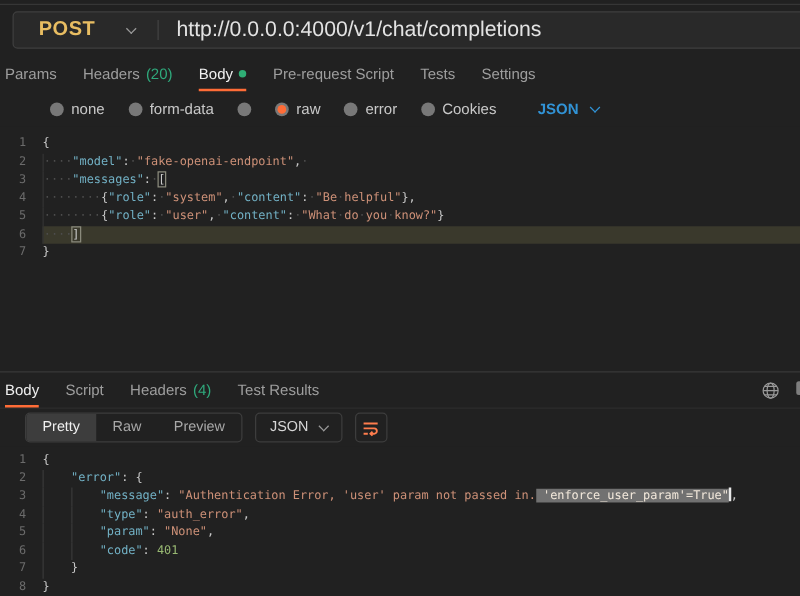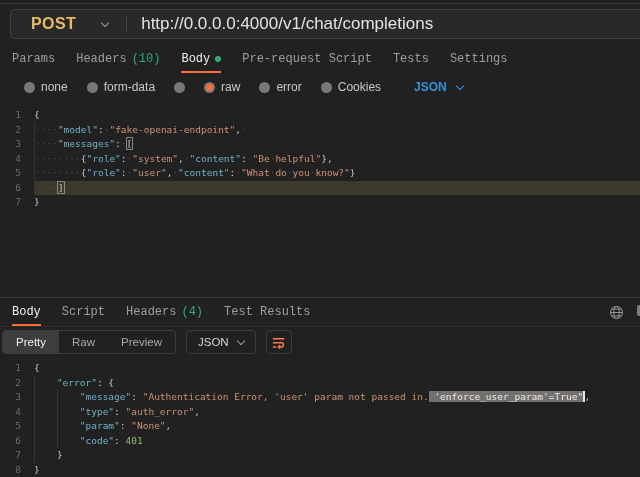--- a/index.html
+++ b/index.html
@@ -17,29 +17,29 @@
   .url-bar{position:absolute;left:10px;right:-4px;top:5px;height:30px;background:#292929;
     border:1px solid #3f3f3f;border-radius:4px;display:flex;align-items:center;}
   .method{color:var(--yellow);font-weight:bold;font-size:16px;letter-spacing:.4px;padding-left:20px;}
   .chev{width:6px;height:6px;border-right:1.5px solid #9a9a9a;border-bottom:1.5px solid #9a9a9a;
     transform:rotate(45deg);display:inline-block;margin-top:-3px;}
   .method-chev{margin-left:26px;}
   .vdiv{width:1px;height:16px;background:#424242;margin:0 14px 0 18px;}
   .url{color:#e3e3e3;font-size:17px;}
 
   
-  .tabs{display:flex;align-items:flex-start;gap:21px;padding-left:12px;height:28px;font-size:12px;font-family:Liberation Mono, monospace;}
+  .tabs{display:flex;align-items:flex-start;gap:21px;padding-left:4px;height:28px;font-size:12px;}
   .tab{position:relative;color:var(--tab);height:100%;display:flex;align-items:center;gap:5px;cursor:default;}
   .tab.active .tab-label{color:var(--tab-active);}
   .tab-count{color:var(--green);}
   .tab-dot{width:6px;height:6px;border-radius:50%;background:#2fae75;display:inline-block;}
   .tab-underline{position:absolute;left:0;right:0;bottom:0;height:2px;background:var(--accent);}
 
   
-  .radio-row{display:flex;align-items:center;gap:19px;padding-left:24px;height:28px;font-size:12px;}
+  .radio-row{display:flex;align-items:center;gap:19px;padding-left:40px;height:28px;font-size:12px;}
   .radio-item{display:flex;align-items:center;gap:6px;}
   .radio{width:11px;height:11px;border-radius:50%;background:#787878;position:relative;flex:none;}
   .radio.selected::after{content:'';position:absolute;left:2px;top:2px;width:7px;height:7px;
     border-radius:50%;background:var(--accent);}
   .radio-label{color:#c9c9c9;}
   .lang-select{display:flex;align-items:center;gap:10px;color:var(--blue);font-weight:bold;
     font-size:12px;margin-left:14px;}
   .lang-select .chev{border-color:var(--blue);}
 
   
@@ -61,21 +61,21 @@
   .t-cur{display:inline-block;width:1.5px;height:11px;background:#e9e9e9;vertical-align:-2px;}
 
   
   .resp-header{position:relative;border-top:1px solid #383838;border-bottom:1px solid #2c2c2c;}
   .globe-btn{position:absolute;right:16px;top:6px;width:16px;height:16px;display:flex;
     align-items:center;justify-content:center;}
   .edge-sliver{position:absolute;right:-2px;top:7px;width:5px;height:11px;background:#8e8e8e;
     border-radius:2px 0 0 2px;opacity:.85;}
 
   
-  .resp-toolbar{display:flex;align-items:center;height:30px;padding-left:2px;gap:10px;}
+  .resp-toolbar{display:flex;align-items:center;height:30px;padding-left:20px;gap:10px;}
   .seg-group{display:flex;border:1px solid var(--border);border-radius:4px;overflow:hidden;height:24px;}
   .seg{padding:0 13px;line-height:22px;font-size:11.5px;color:#a8a8a8;}
   .seg.active{background:#3d3d3d;color:#f0f0f0;}
   .resp-lang{border:1px solid var(--border);border-radius:4px;height:24px;display:flex;align-items:center;
     gap:9px;padding:0 11px;font-size:11.5px;color:#d6d6d6;}
   .resp-lang .chev{border-color:#9a9a9a;}
   .wrap-btn{width:26px;height:24px;border:1px solid var(--border);border-radius:4px;display:flex;
     align-items:center;justify-content:center;}
 </style>
 </head>
@@ -91,21 +91,21 @@
     <span class="url">http://0.0.0.0:4000/v1/chat/completions</span>
   </div>
 </div>
 
 <div class="tabs" id="request-tabs">
     <div class="tab">
       <span class="tab-label">Params</span>
     </div>
     <div class="tab">
       <span class="tab-label">Headers</span>
-      <span class="tab-count">(10)</span>
+      <span class="tab-count">(20)</span>
     </div>
     <div class="tab active">
       <span class="tab-label">Body</span>
       <span class="tab-dot"></span>
       <span class="tab-underline"></span>
     </div>
     <div class="tab">
       <span class="tab-label">Pre-request Script</span>
     </div>
     <div class="tab">

